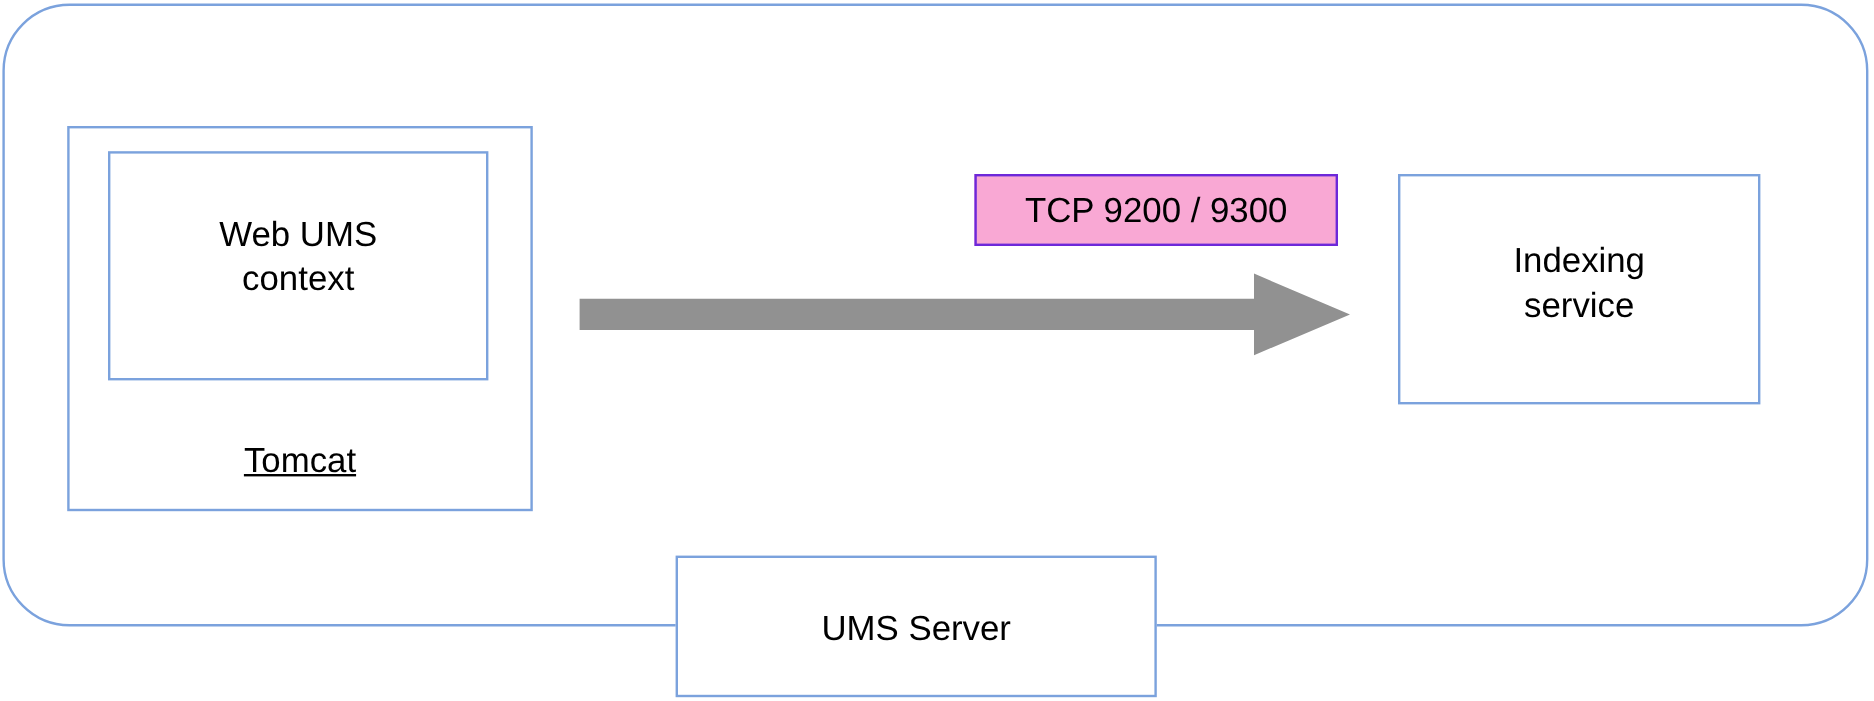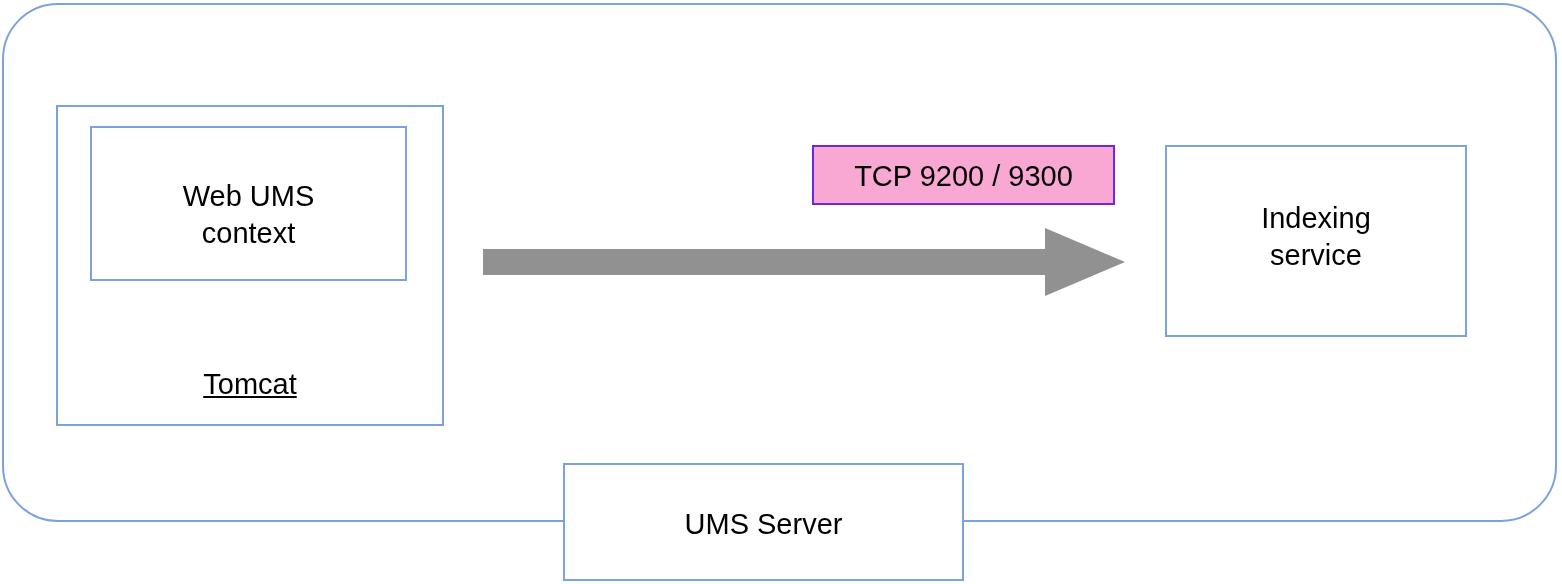--- a/index.html
+++ b/index.html
@@ -53,21 +53,21 @@
     left: 56px;
     top: 105px;
     width: 388px;
     height: 321px;
   }
 
   .webums-box {
     left: 90px;
     top: 126px;
     width: 317px;
-    height: 155px;
+    height: 191px;
   }
 
   .indexing-box {
     left: 1165px;
     top: 145px;
     width: 302px;
     height: 192px;
   }
 
   .umsserver-box {

